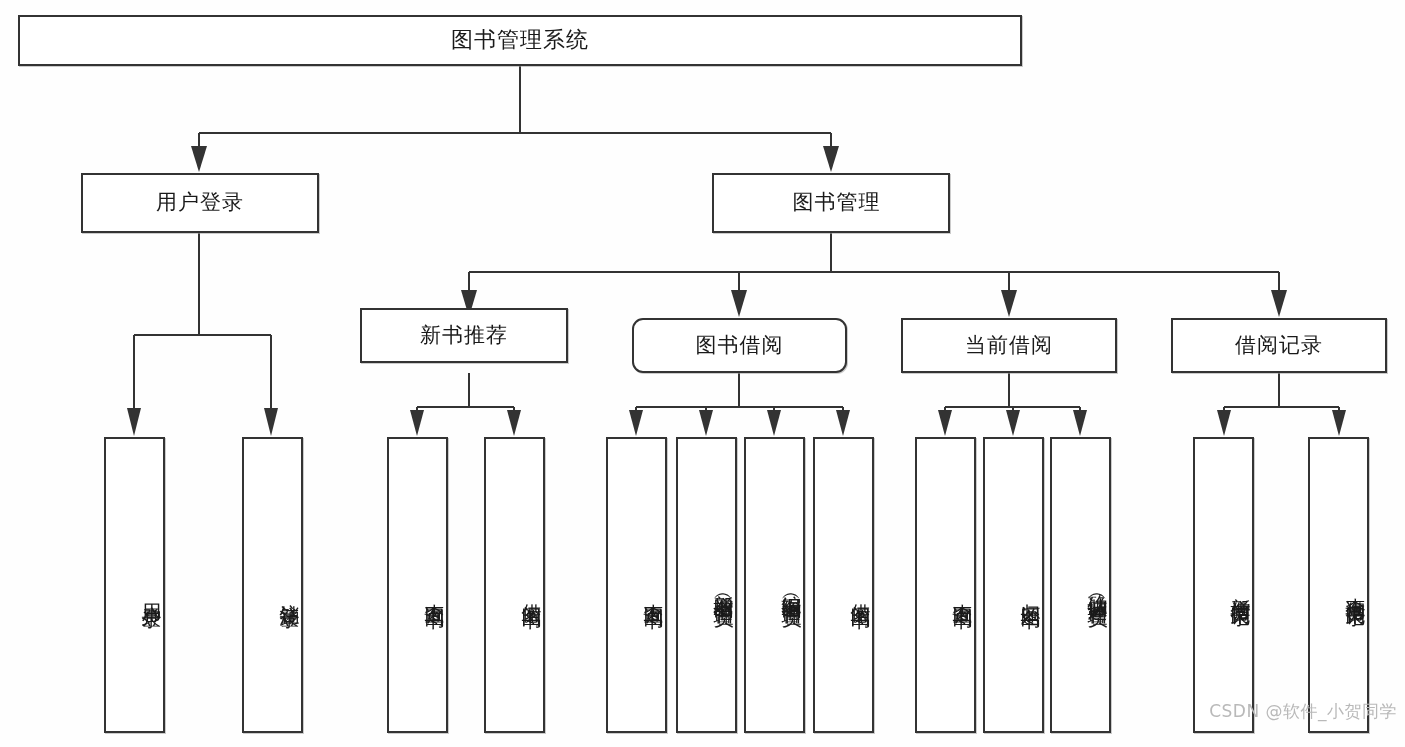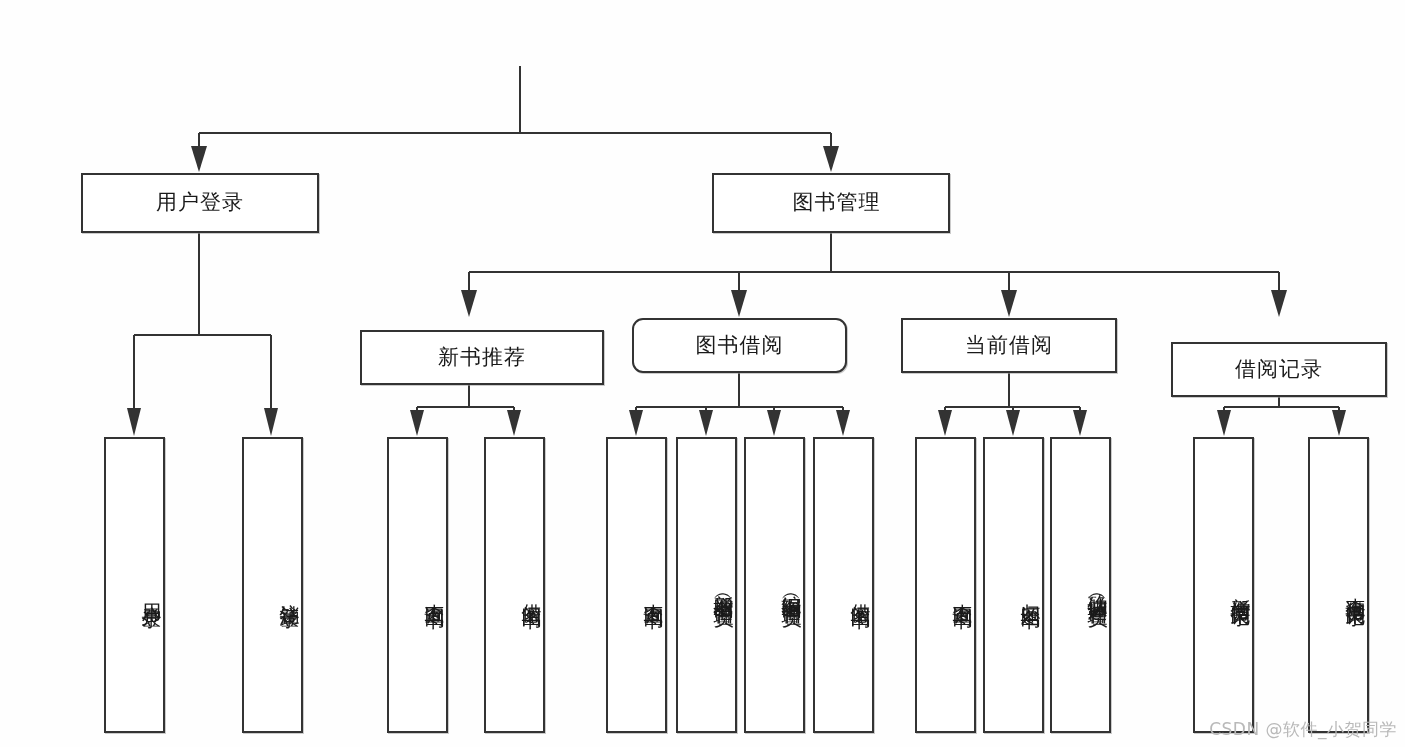--- a/index.html
+++ b/index.html
@@ -72,21 +72,21 @@
     padding-top: 6px;
   }
   .node .label {
     display: block;
     white-space: pre-wrap;
   }
   
   #watermark {
     position: absolute;
     right: 8px;
-    bottom: 6px;
+    bottom: 24px;
     font-size: 17px;
     color: #b9b9b9;
     letter-spacing: 0.5px;
     user-select: none;
     white-space: nowrap;
   }
 </style>
 </head>
 <body>
 
@@ -147,42 +147,45 @@
     <polygon points="1080,436 1073,410 1087,410"></polygon>
 
     <line x1="1279" y1="373" x2="1279" y2="407"></line>
     <line x1="1224" y1="407" x2="1339" y2="407"></line>
     <line x1="1224" y1="407" x2="1224" y2="414"></line>
     <polygon points="1224,436 1217,410 1231,410"></polygon>
     <line x1="1339" y1="407" x2="1339" y2="414"></line>
     <polygon points="1339,436 1332,410 1346,410"></polygon>
   </svg>
 
+  <div class="node horiz root" style="left:18px; top:15px; width:1004px; height:51px;">
+    <span class="label">图书管理系统</span>
+  </div>
 
   <div class="node horiz" style="left:81px; top:173px; width:238px; height:60px;">
     <span class="label">用户登录</span>
   </div>
 
   <div class="node horiz" style="left:712px; top:173px; width:238px; height:60px;padding-left:11px;">
     <span class="label">图书管理</span>
   </div>
 
-  <div class="node horiz" style="left:360px; top:330px; width:244px; height:55px;">
+  <div class="node horiz" style="left:360px; top:308px; width:208px; height:55px;">
     <span class="label">新书推荐</span>
   </div>
 
   <div class="node horiz" style="left:632px; top:318px; width:215px; height:55px;border-radius:11px;">
     <span class="label">图书借阅</span>
   </div>
 
   <div class="node horiz" style="left:901px; top:318px; width:216px; height:55px;">
     <span class="label">当前借阅</span>
   </div>
 
-  <div class="node horiz" style="left:1171px; top:318px; width:216px; height:55px;margin-top:24px;">
+  <div class="node horiz" style="left:1171px; top:318px; width:216px; height:55px;">
     <span class="label">借阅记录</span>
   </div>
 
   <div class="node vert" style="left:104px; top:437px; width:61px; height:296px;">
     <span class="label">用户登录</span>
   </div>
 
   <div class="node vert" style="left:242px; top:437px; width:61px; height:296px;">
     <span class="label">注销登录</span>
   </div>

